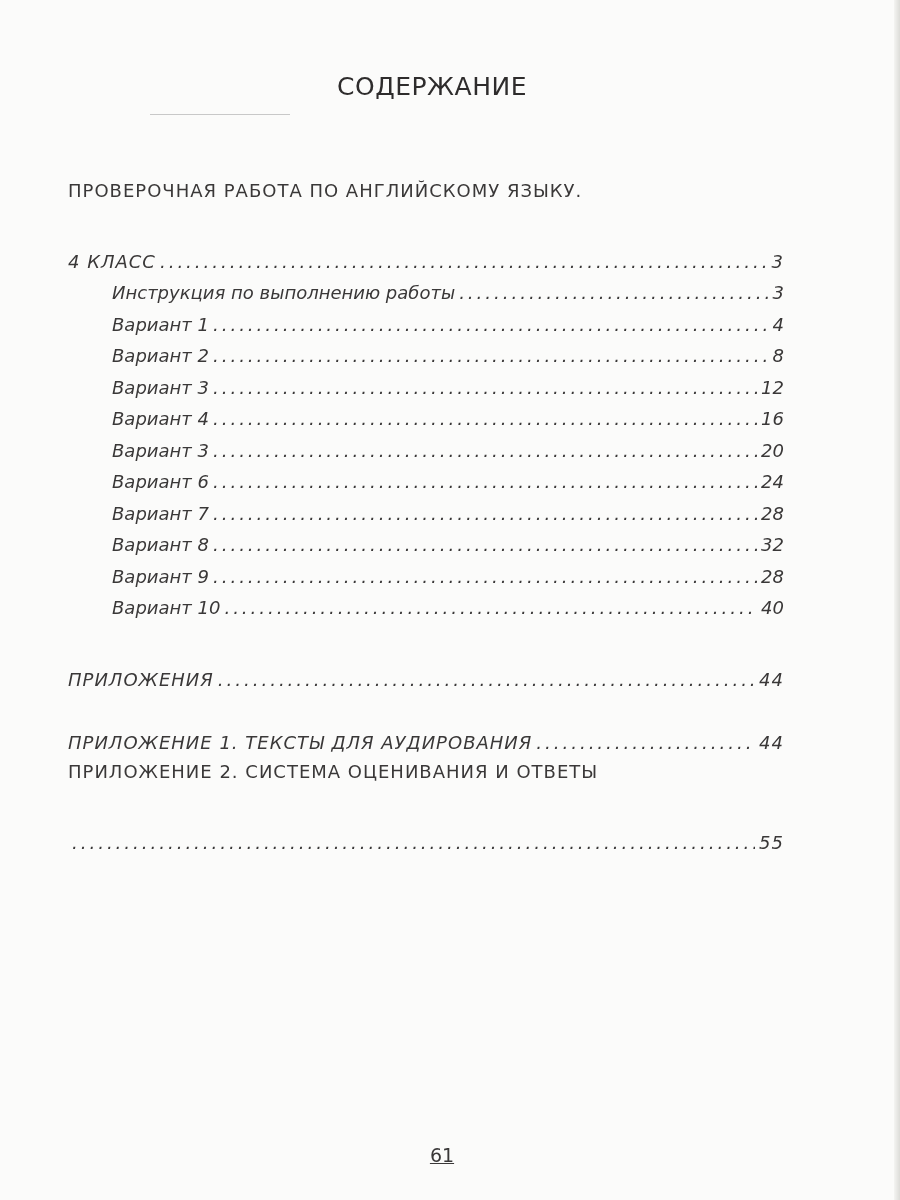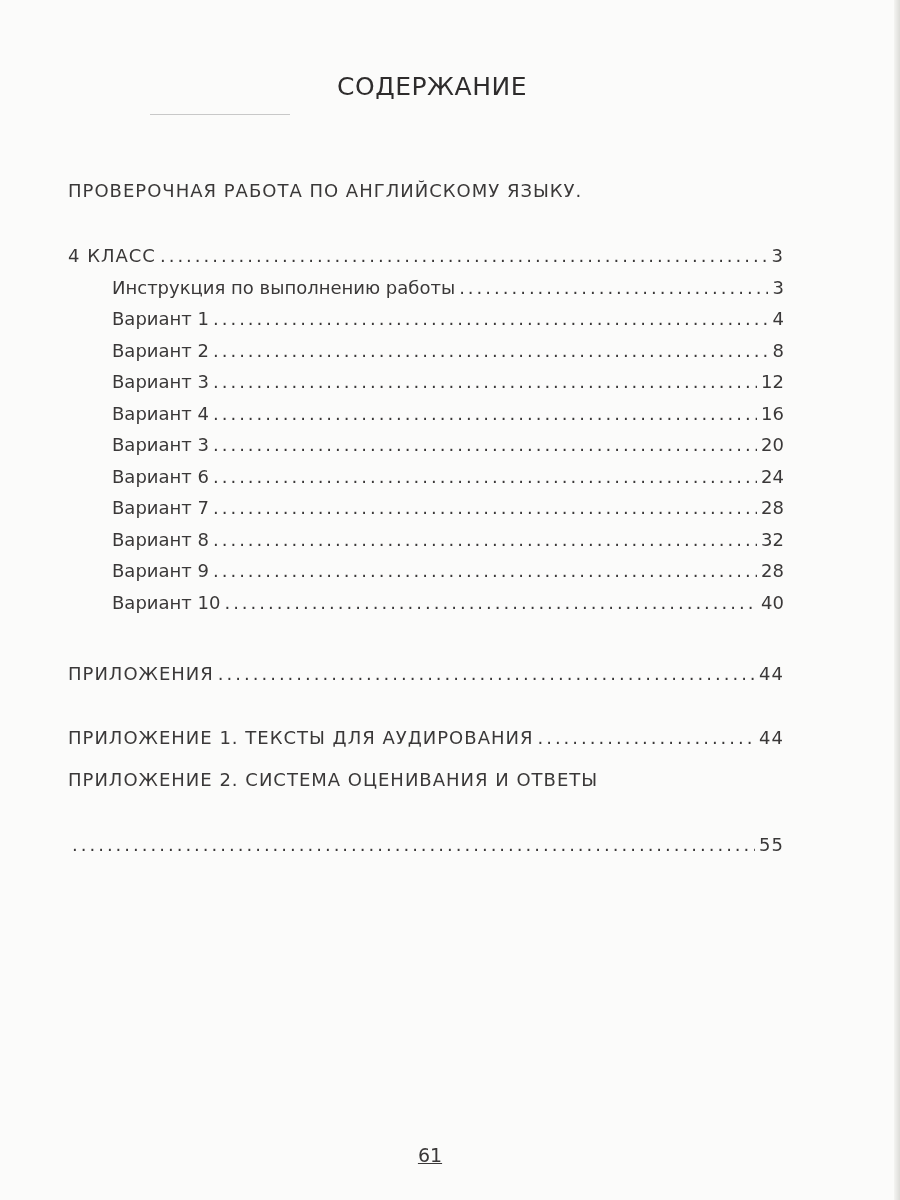--- a/index.html
+++ b/index.html
@@ -4,29 +4,29 @@
   <style>
     html, body { margin: 0; padding: 0; }
     body {
       width: 900px; height: 1200px; background: #fbfbfa; position: relative; overflow: hidden;
       font-family: "DejaVu Sans", sans-serif; color: #3a3838;
     }
     .right-edge { position: absolute; right: 0; top: 0; width: 6px; height: 1200px; background: linear-gradient(to right, #f4f4f2, #dcdcd8); }
     .title { position: absolute; top: 72px; left: 0; width: 864px; text-align: center; font-weight: normal; font-size: 25px; letter-spacing: 0.5px; color: #2e2c2c; }
     .smudge { position: absolute; top: 114px; left: 150px; width: 140px; height: 1px; background: #c8c8c8; }
     .toc { position: absolute; left: 68px; width: 716px; }
-    .row { display: flex; align-items: center; height: 31.5px; font-size: 18px; white-space: nowrap; }
+    .row { display: flex; align-items: flex-end; height: 31.5px; font-size: 18px; white-space: nowrap; font-style: italic; }
     .row.indent { padding-left: 44px; }
     .head-line { font-size: 18px; letter-spacing: 1px; height: 28px; }
     .upper { letter-spacing: 1px; margin-top: 32px; }
     .leader { flex: 1; overflow: hidden; margin: 0 4px; letter-spacing: 3px; }
     .leader::after { content: "................................................................................................................................................"; }
     .page { text-align: right; min-width: 12px; }
     .gap { height: 8px; }
-    .page-number { position: absolute; top: 1144px; left: 0; width: 860px; text-align: center; font-size: 19px; text-decoration: underline; }
+    .page-number { position: absolute; top: 1144px; left: 12px; width: 860px; text-align: center; font-size: 19px; text-decoration: underline; }
   </style>
 </head>
 <body>
 
 <div class="right-edge"></div>
 <div class="title">СОДЕРЖАНИЕ</div>
 <div class="smudge"></div>
 
 <div class="toc" style="top:148px;">
   <div class="head-line upper">ПРОВЕРОЧНАЯ РАБОТА ПО АНГЛИЙСКОМУ ЯЗЫКУ.</div>
@@ -96,20 +96,20 @@
   <div class="row upper">
       <span>ПРИЛОЖЕНИЯ</span>
       <span class="leader"></span>
       <span class="page">44</span>
     </div>
   <div class="row upper">
       <span>ПРИЛОЖЕНИЕ 1. ТЕКСТЫ ДЛЯ АУДИРОВАНИЯ</span>
       <span class="leader"></span>
       <span class="page">44</span>
     </div>
-  <div class="head-line upper" style="margin-top:16px;">ПРИЛОЖЕНИЕ 2. СИСТЕМА ОЦЕНИВАНИЯ И ОТВЕТЫ</div>
+  <div class="head-line upper" style="margin-top:8px;">ПРИЛОЖЕНИЕ 2. СИСТЕМА ОЦЕНИВАНИЯ И ОТВЕТЫ</div>
   <div class="row upper">
       <span class="leader"></span>
       <span class="page">55</span>
     </div>
 </div>
 
 <div class="page-number">61</div>
 
 </body></html>

